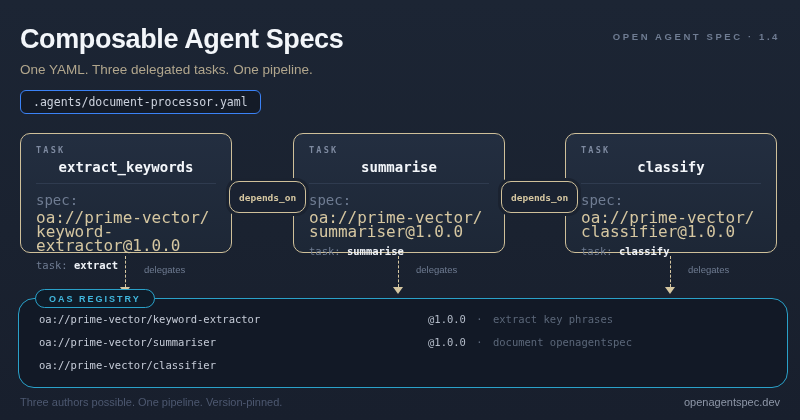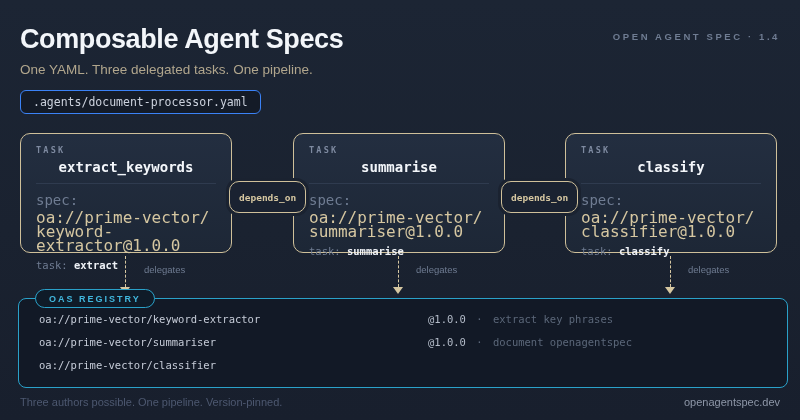--- a/index.html
+++ b/index.html
@@ -73,21 +73,21 @@
   .arrow.a1{ left:125px; } .arrow-head.h1{ left:120px; }
   .arrow.a2{ left:398px; } .arrow-head.h2{ left:393px; }
   .arrow.a3{ left:670px; } .arrow-head.h3{ left:665px; }
   .delegates-label{ position:absolute; top:264px; font-size:9.5px; color:#6f7c92; }
   .delegates-label.d1{ left:144px; } .delegates-label.d2{ left:416px; }
   .delegates-label.d3{ left:688px; }
 
   
   .registry{
     position:absolute; left:18px; top:298px; width:770px; height:90px;
-    background:#121926; border:1.5px solid #2aa1c9; border-radius:8px;
+    background:#121926; border:1.5px solid #2aa1c9; border-radius:16px;
     padding:14px 0 0 20px;
   }
   .registry-tab{
     position:absolute; left:16px; top:-10px; height:19px;
     display:inline-flex; align-items:center; padding:0 13px;
     background:#0f1b28; border:1.2px solid #2aa1c9; border-radius:10px;
     font-size:9px; font-weight:700; letter-spacing:2px; color:#41b7dd;
     white-space:nowrap;
   }
   .reg-row{ position:relative; height:23px; font-size:10.5px;

